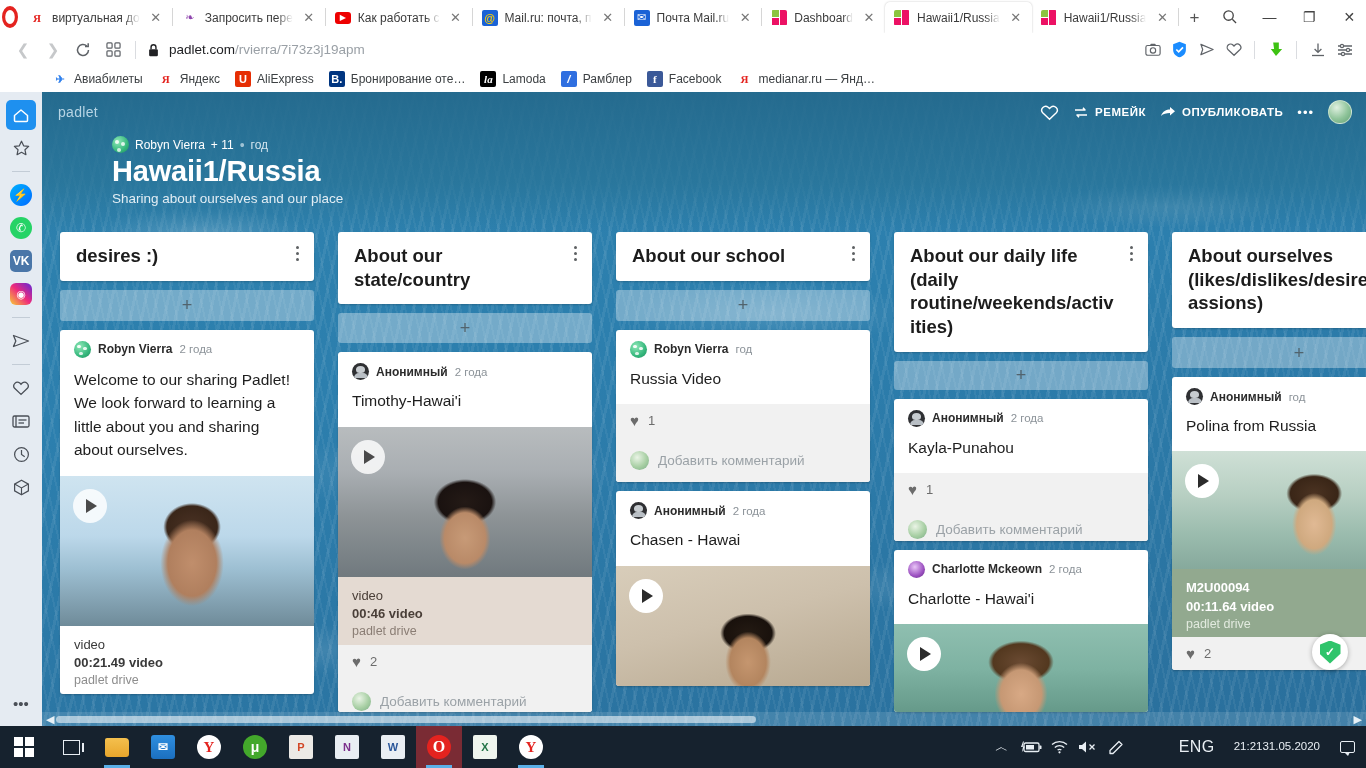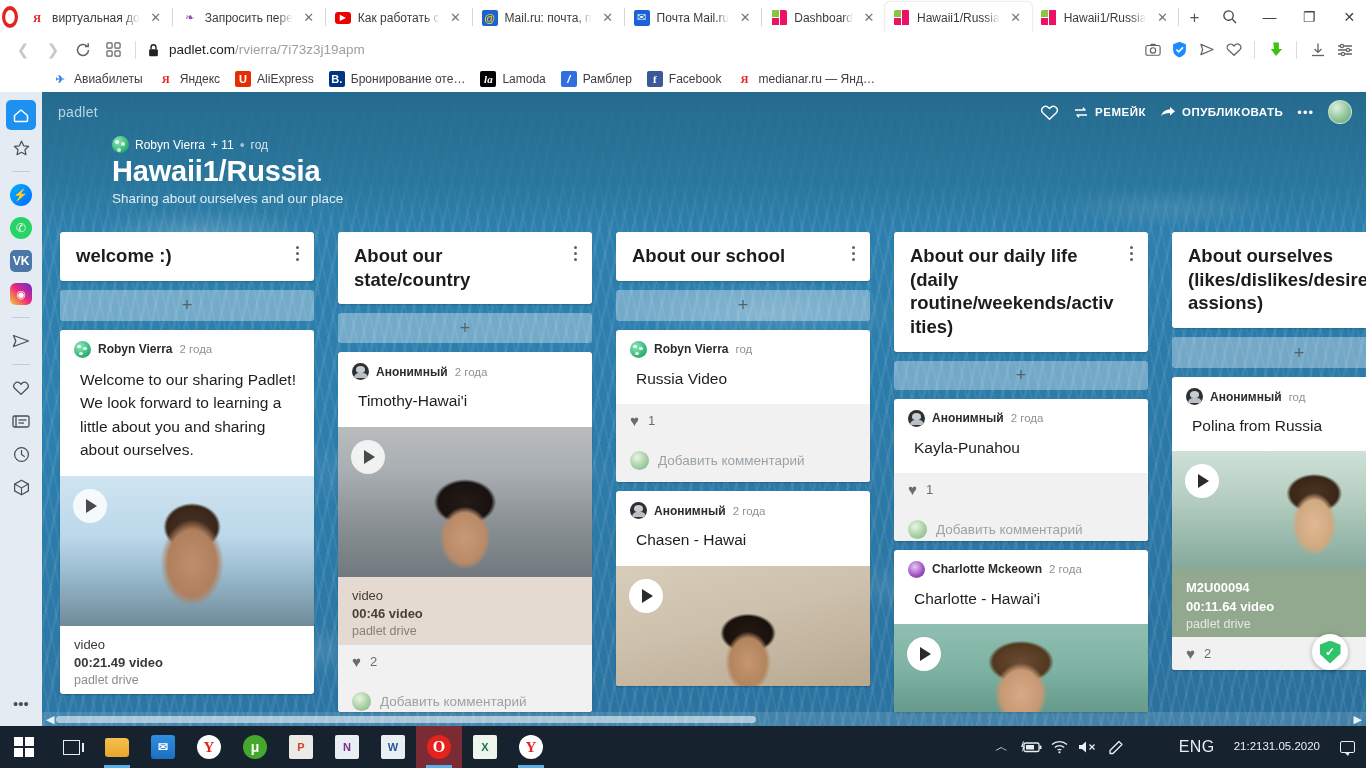--- a/index.html
+++ b/index.html
@@ -231,21 +231,21 @@
     content:''; position:absolute; left:4px; top:3px; width:9px; height:7px; border-radius:50% 50% 42% 42%;
     background:#c7ccd0;
   }
   .av-anon::before {
     content:''; position:absolute; left:1.5px; bottom:2px; width:14px; height:5px; border-radius:7px 7px 0 0;
     background:#b9bfc5;
   }
   .av-charlotte { background: radial-gradient(circle at 40% 35%, #e9c5f7, #9b4fc0 60%, #5f2a80); }
   .post-author { font-size: 12px; font-weight: bold; color: #2b2b2b; }
   .post-time { font-size: 11.5px; color: #8b9298; }
-  .post-body { padding: 10px 14px 14px 20px; }
+  .post-body { padding: 10px 14px 14px 14px; }
   .post-title { font-size: 15.5px; color: #1e1e1e; line-height: 1.45; }
   .post-link { font-size: 14px; color: #ec2b6b; line-height: 1.5; margin-top: 9px; word-break: break-all; }
   .post-text { font-size: 15.5px; color: #1e1e1e; line-height: 1.52; }
   .post-media { position: relative; width: 100%; height: 150px; overflow: hidden; }
   .play-btn {
     position: absolute; left: 13px; top: 13px; width: 34px; height: 34px; border-radius: 50%;
     background: rgba(255,255,255,.82); display: flex; align-items: center; justify-content: center; z-index: 3;
   }
   .play-btn i {
     display: block; width: 0; height: 0; margin-left: 3px;
@@ -706,21 +706,21 @@
         </div>
         <div class="board-title">Hawaii1/Russia</div>
         <div class="board-sub">Sharing about ourselves and our place</div>
       </div>
     </div>
 
     <div class="board">
 
       <div class="column">
         <div class="col-header">
-          <div class="col-title">welcome :)</div>
+          <div class="col-title">desires :)</div>
           <div class="col-menu">
               <i></i>
               <i></i>
               <i></i>
             </div>
         </div>
         <div class="col-add">+</div>
 
         <div class="post">
           <div class="post-head">

